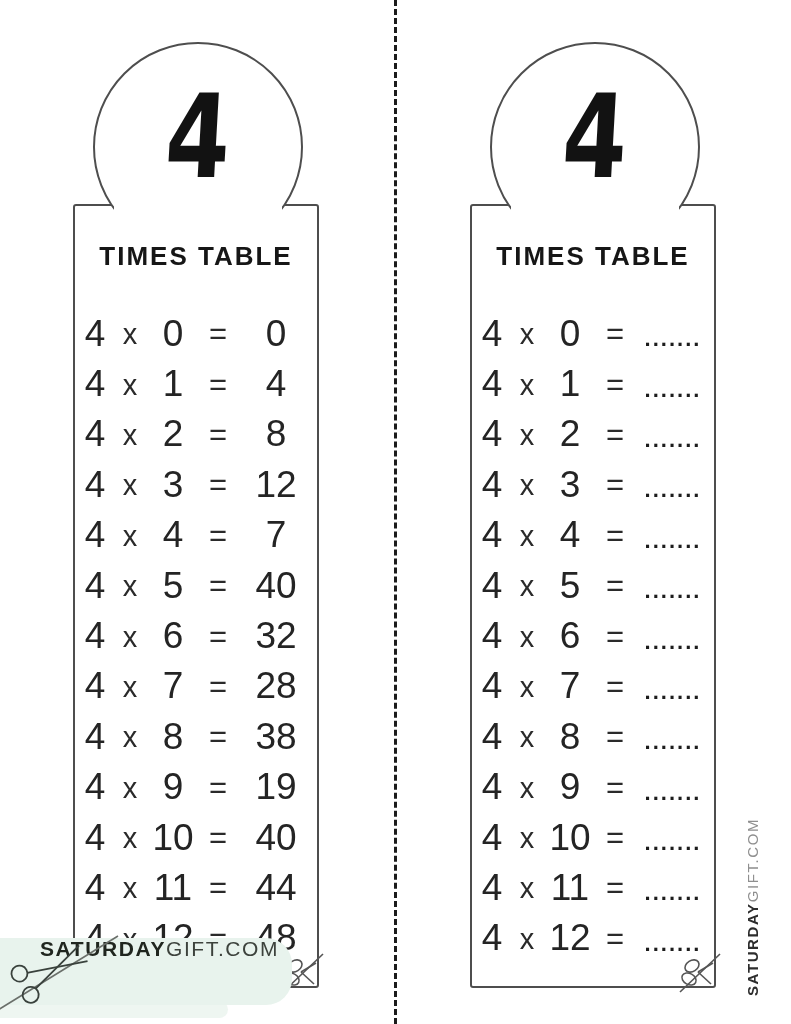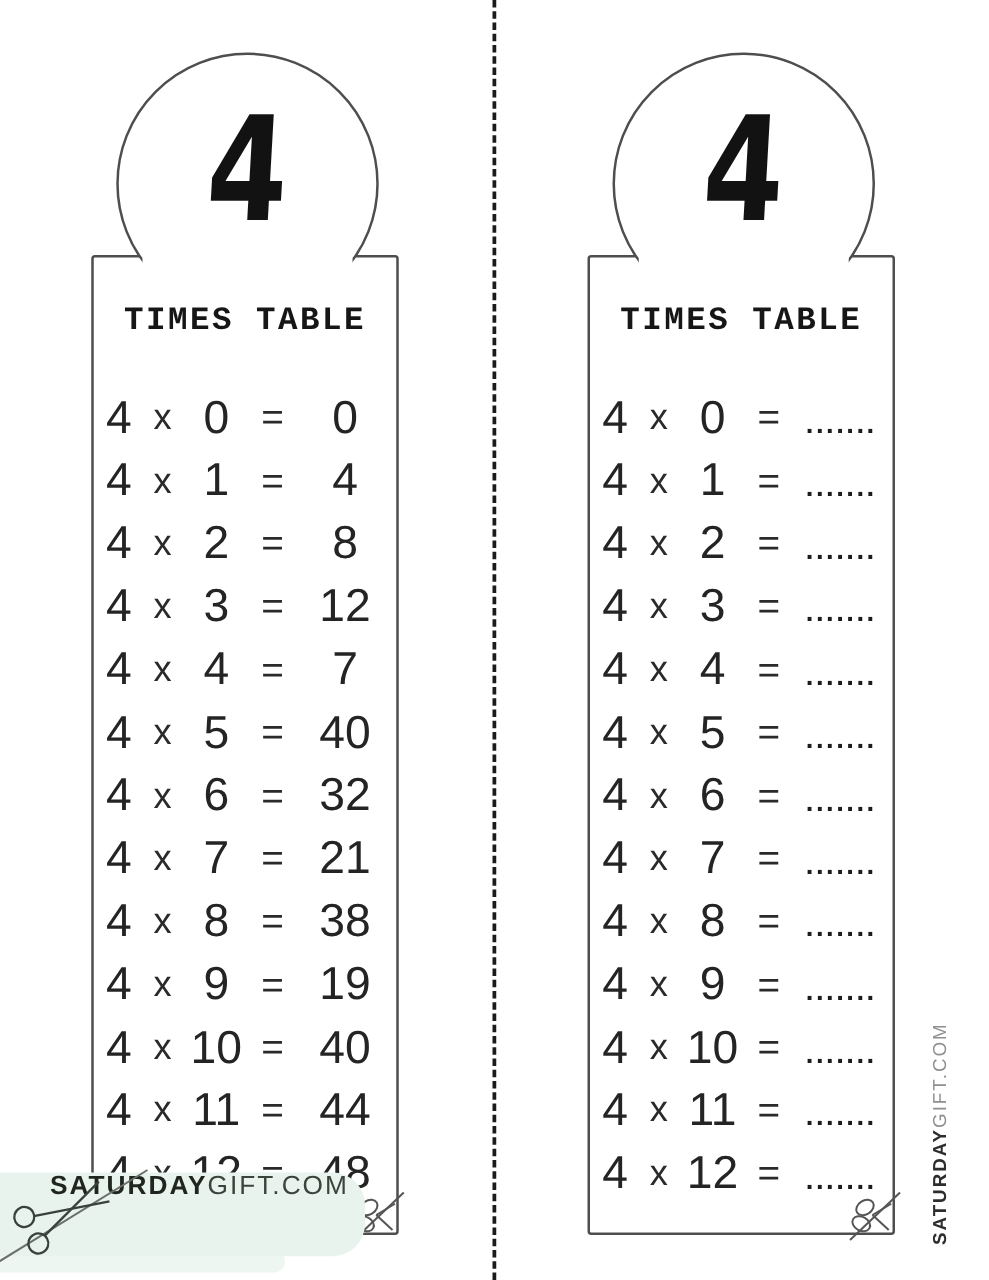--- a/index.html
+++ b/index.html
@@ -31,21 +31,21 @@
     position:absolute;left:46px;top:166px;width:168px;height:46px;background:#fff;
   }
   .tab-number{
     position:absolute;left:25px;top:-8px;width:210px;height:210px;
     display:flex;align-items:center;justify-content:center;
     font-family:"DejaVu Sans", sans-serif;font-weight:800;font-size:116px;line-height:1;
     color:#121212;transform:scaleX(0.8) skewX(-4deg);
   }
   .bm-title{
     position:absolute;left:5px;top:198px;width:246px;text-align:center;
-    font-family:Liberation Mono, monospace;font-weight:800;font-size:26px;
+    font-family:Liberation Sans, sans-serif;font-weight:800;font-size:26px;
     letter-spacing:2px;color:#161616;line-height:36px;white-space:nowrap;
   }
   .rows{position:absolute;left:5px;top:268px;width:246px;}
   .row{
     display:grid;grid-template-columns:38px 32px 54px 36px 80px;
     justify-content:center;align-items:center;height:50.4px;
     font-size:37px;font-weight:400;color:#242424;
   }
   .cell{text-align:center;line-height:1;}
   .op{font-size:29px;padding-top:3px;color:#2a2a2a;}
@@ -156,21 +156,21 @@
         <span class="cell rhs">6</span>
         <span class="cell eq">=</span>
         <span class="cell ans">32</span>
       </div>
 
       <div class="row">
         <span class="cell lhs">4</span>
         <span class="cell op">x</span>
         <span class="cell rhs">7</span>
         <span class="cell eq">=</span>
-        <span class="cell ans">21</span>
+        <span class="cell ans">28</span>
       </div>
 
       <div class="row">
         <span class="cell lhs">4</span>
         <span class="cell op">x</span>
         <span class="cell rhs">8</span>
         <span class="cell eq">=</span>
         <span class="cell ans">38</span>
       </div>
 

